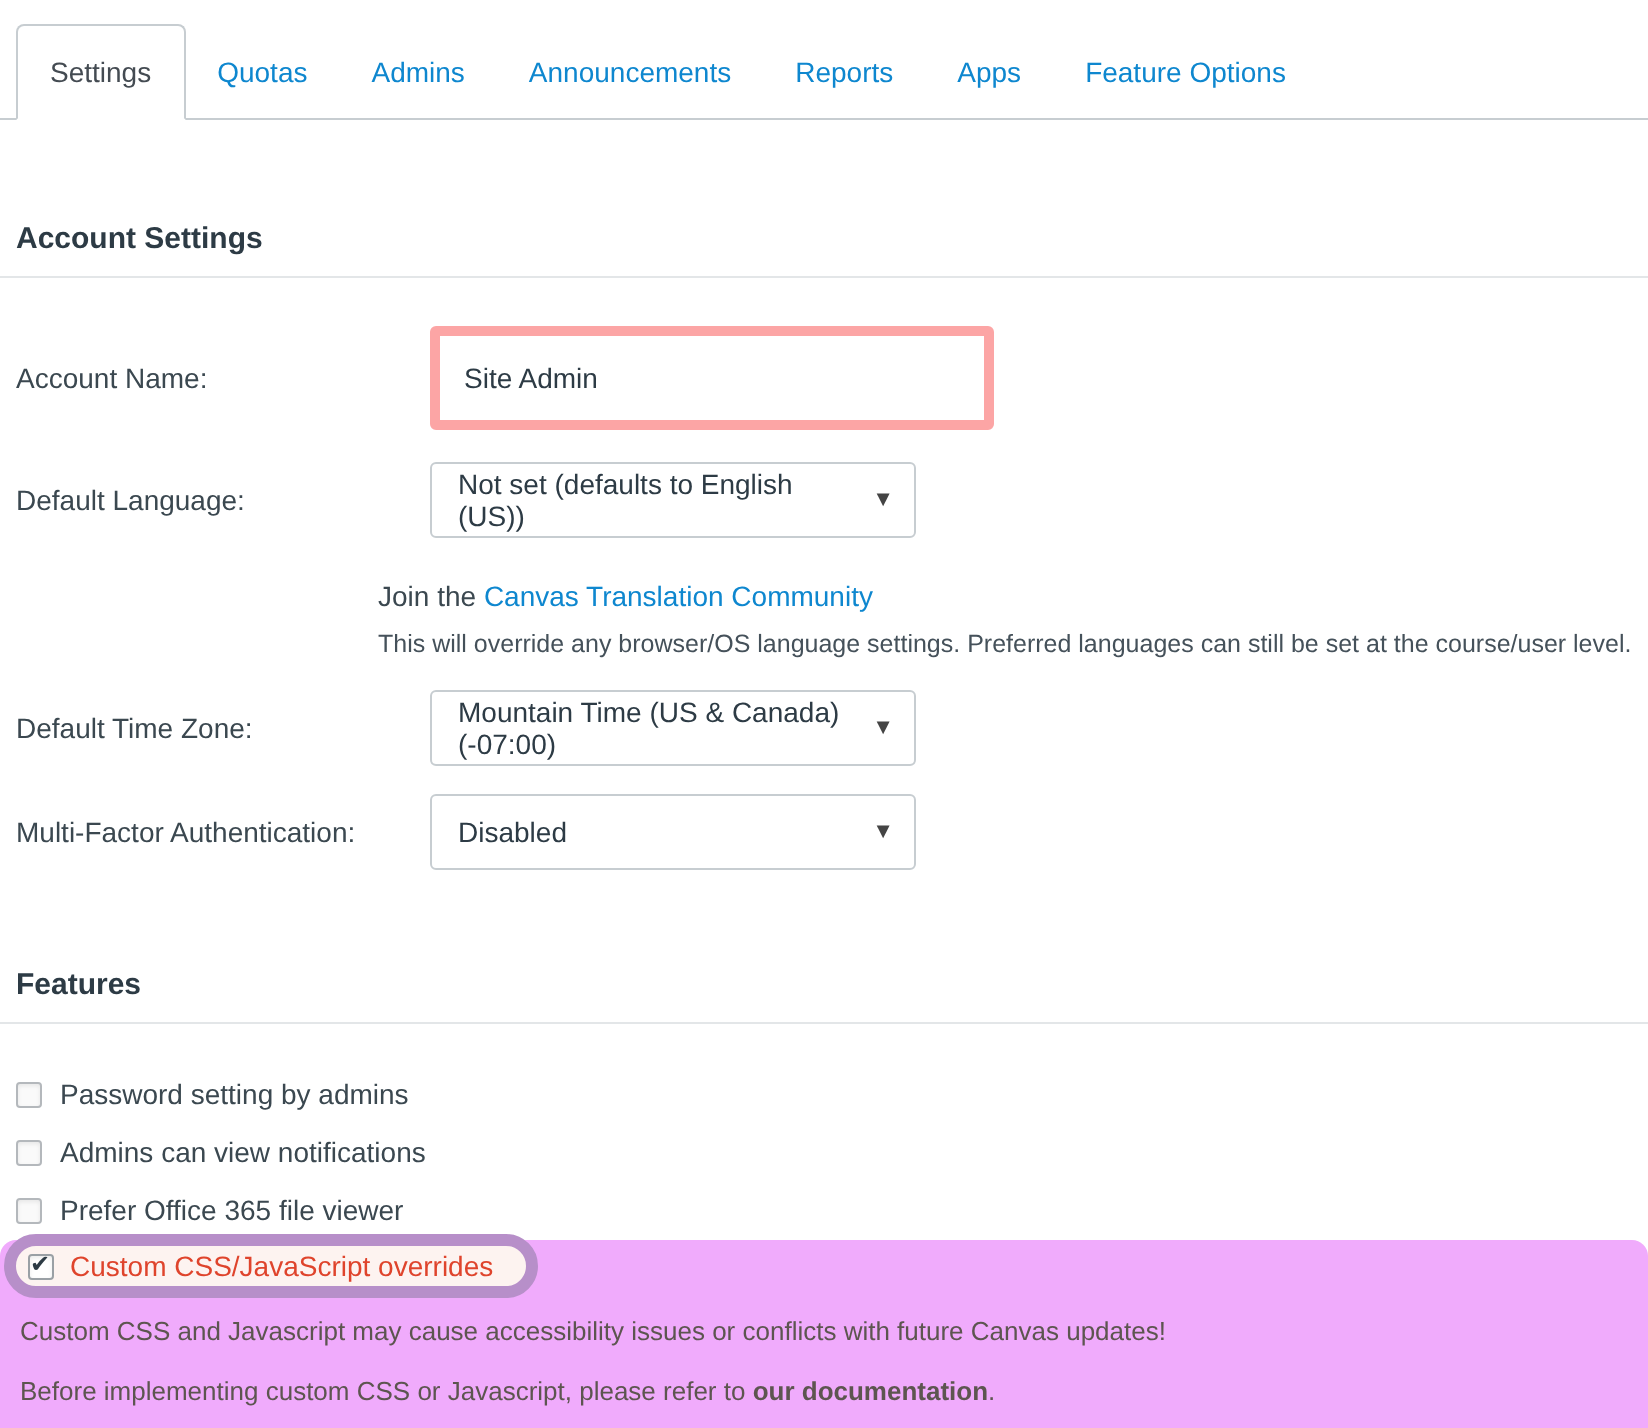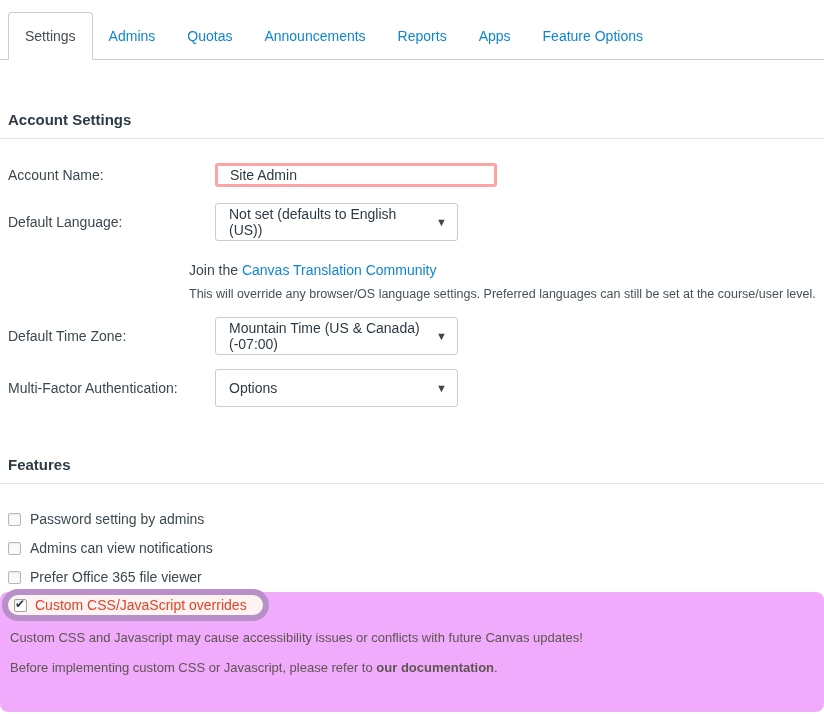--- a/index.html
+++ b/index.html
@@ -63,22 +63,22 @@
   .form-row.first { margin-top: 24px; }
   .form-row.tz { margin-top: 15px; }
   .form-row.mfa { margin-top: 14px; }
   .form-label {
     width: 181px;
     font-size: 14px;
     color: #3b4850;
     flex: none;
   }
   input.text-input {
-    width: 282px; height: 24px;
-    border: 3px solid #fca5a5;
+    width: 282px; height: 52px;
+    border: 5px solid #fca5a5;
     border-radius: 3px;
     padding: 0 12px;
     font-family: "Liberation Sans", sans-serif;
     font-size: 14px;
     color: #2d3b45;
     background: #fff;
     outline: none;
   }
   .select {
     width: 243px; height: 38px;
@@ -184,22 +184,22 @@
   }
   .alert-text.line1 { top: 38px; }
   .alert-text.line2 { top: 68px; }
   .alert-text b { cursor: pointer; }
 </style>
 </head>
 <body>
 
 <nav class="tabbar">
   <a class="tab active">Settings</a>
+  <a class="tab">Quotas</a>
   <a class="tab">Admins</a>
-  <a class="tab">Quotas</a>
   <a class="tab">Announcements</a>
   <a class="tab">Reports</a>
   <a class="tab">Apps</a>
   <a class="tab">Feature Options</a>
 </nav>
 
 <h2 class="section-heading">Account Settings</h2>
 <hr class="divider">
 
 <div class="form-row first">
@@ -224,21 +224,21 @@
   <span class="form-label">Default Time Zone:</span>
   <div class="select">
     <span>Mountain Time (US &amp; Canada) (-07:00)</span>
     <span class="caret">▼</span>
   </div>
 </div>
 
 <div class="form-row mfa">
   <span class="form-label">Multi-Factor Authentication:</span>
   <div class="select">
-    <span>Options</span>
+    <span>Disabled</span>
     <span class="caret">▼</span>
   </div>
 </div>
 
 <h2 class="section-heading features">Features</h2>
 <hr class="divider">
 
 <div class="check-row first">
   <span class="checkbox"></span>
   <span class="check-label">Password setting by admins</span>

